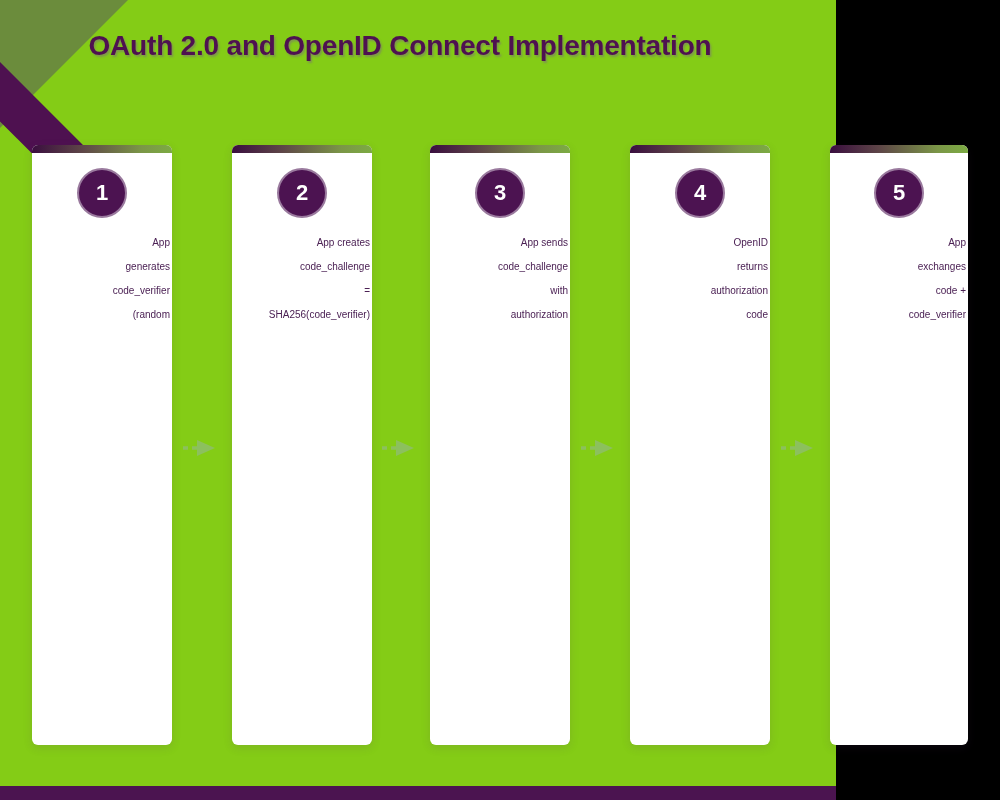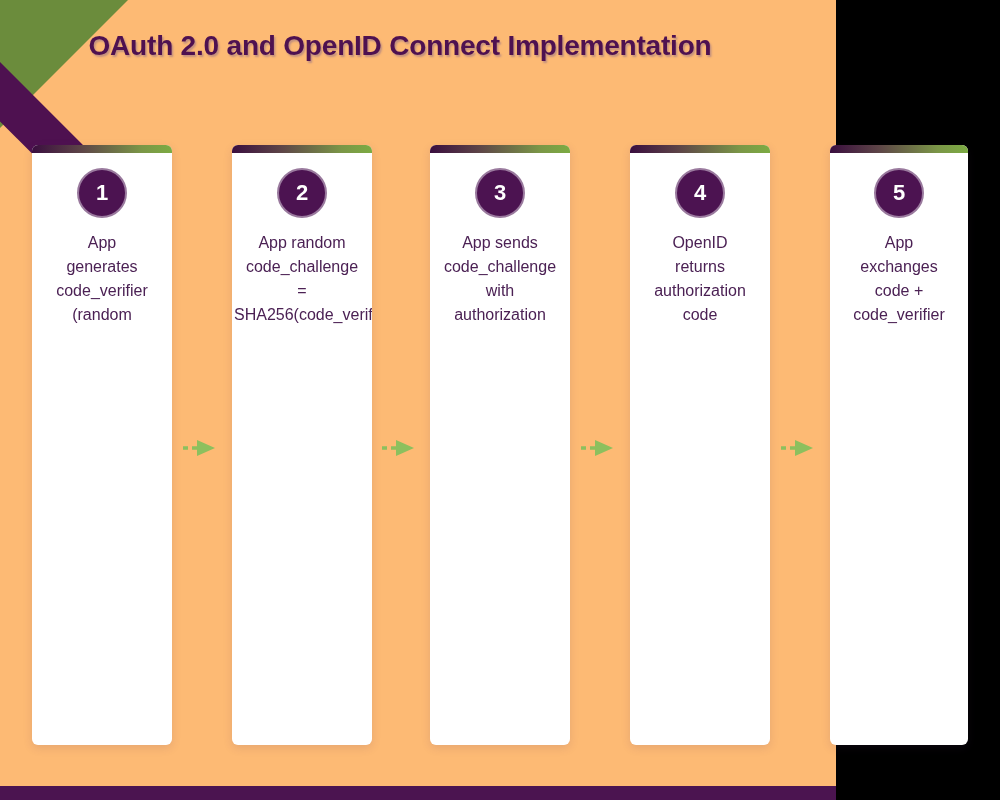--- a/index.html
+++ b/index.html
@@ -13,21 +13,21 @@
   body {
     font-family: "Liberation Sans", sans-serif;
   }
 
   #slide {
     position: absolute;
     left: 0;
     top: 0;
     width: 840px;
     height: 790px;
-    background: #fdba74;
+    background: #84cc16;
     overflow: visible;
   }
 
   
   #black-plate-right {
     position: absolute;
     left: 836px;
     top: 0;
     width: 164px;
     height: 800px;
@@ -131,22 +131,22 @@
     display: flex;
     align-items: center;
     justify-content: center;
     line-height: 1;
   }
   .card-text {
     position: absolute;
     left: 2px;
     right: 2px;
     top: 86px;
-    text-align: center;
-    font-size: 16px;
+    text-align: right;
+    font-size: 10px;
     line-height: 24px;
     color: #4b2154;
     white-space: pre-line;
   }
 
   
   #card-1 { left: 32px; }
   #card-2 { left: 232px; }
   #card-3 { left: 430px; }
   #card-4 { left: 630px; }
@@ -180,21 +180,21 @@
     <div class="badge">1</div>
     <div class="card-text">App
 generates
 code_verifier
 (random</div>
   </div>
 
   <div class="card" id="card-2">
     <div class="card-topbar"></div>
     <div class="badge">2</div>
-    <div class="card-text">App random
+    <div class="card-text">App creates
 code_challenge
 =
 SHA256(code_verifier)</div>
   </div>
 
   <div class="card" id="card-3">
     <div class="card-topbar"></div>
     <div class="badge">3</div>
     <div class="card-text">App sends
 code_challenge

